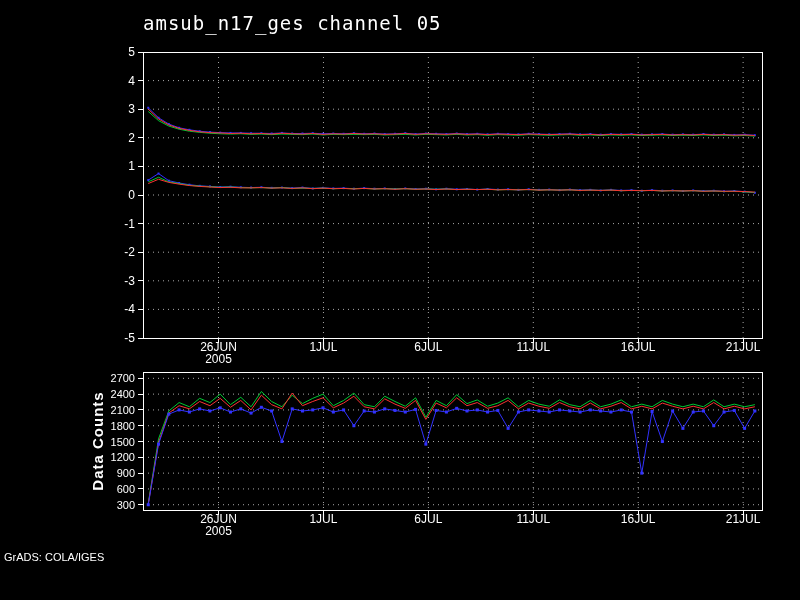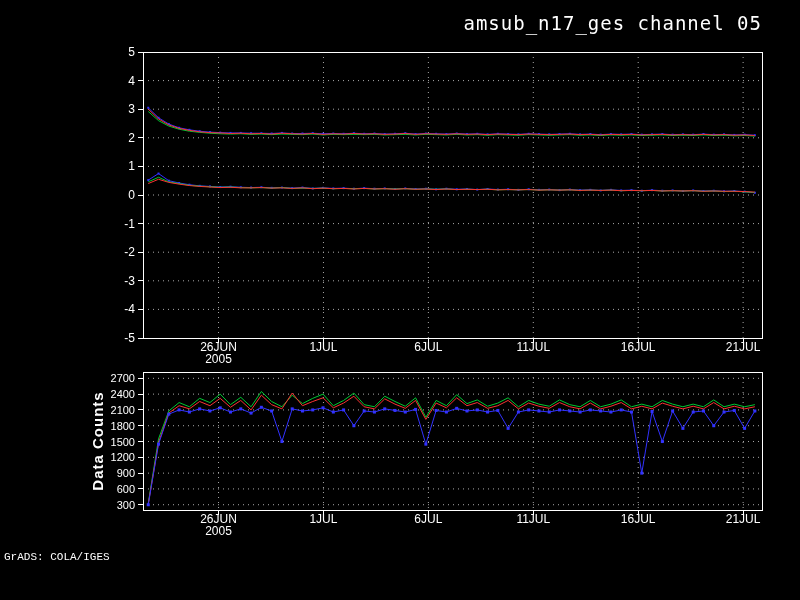--- a/index.html
+++ b/index.html
@@ -2,32 +2,32 @@
 <html><head>
 <meta charset="utf-8">
 <style>
   html,body{margin:0;padding:0;}
   body{
     width:800px;height:600px;position:relative;overflow:hidden;
     background:#000;
     font-family:"Liberation Sans", sans-serif;
   }
   .title{
-    position:absolute;left:143px;top:12px;width:619px;text-align:right;
+    position:absolute;left:143px;top:12px;width:619px;text-align:left;
     color:#fff;font-family:"DejaVu Sans Mono", monospace;
     font-size:19px;letter-spacing:1px;white-space:nowrap;
   }
   .ylabel{
     position:absolute;left:97px;top:441px;
     transform:translate(-50%,-50%) rotate(-90deg);
     color:#fff;font-weight:bold;font-size:15px;letter-spacing:1px;white-space:nowrap;
   }
   .footer{
     position:absolute;left:4px;top:551px;color:#fff;
-    font-family:Liberation Mono, monospace;font-size:11px;
+    font-family:Liberation Sans, sans-serif;font-size:11px;
   }
   svg.charts{position:absolute;left:0;top:0;}
   svg text{font-family:"Liberation Sans", sans-serif;fill:#fff;}
 </style>
 </head>
 <body style="background: rgb(0, 0, 0);">
 
 <div class="title">amsub_n17_ges channel 05</div>
 
 <svg class="charts" width="800" height="600" id="charts">

